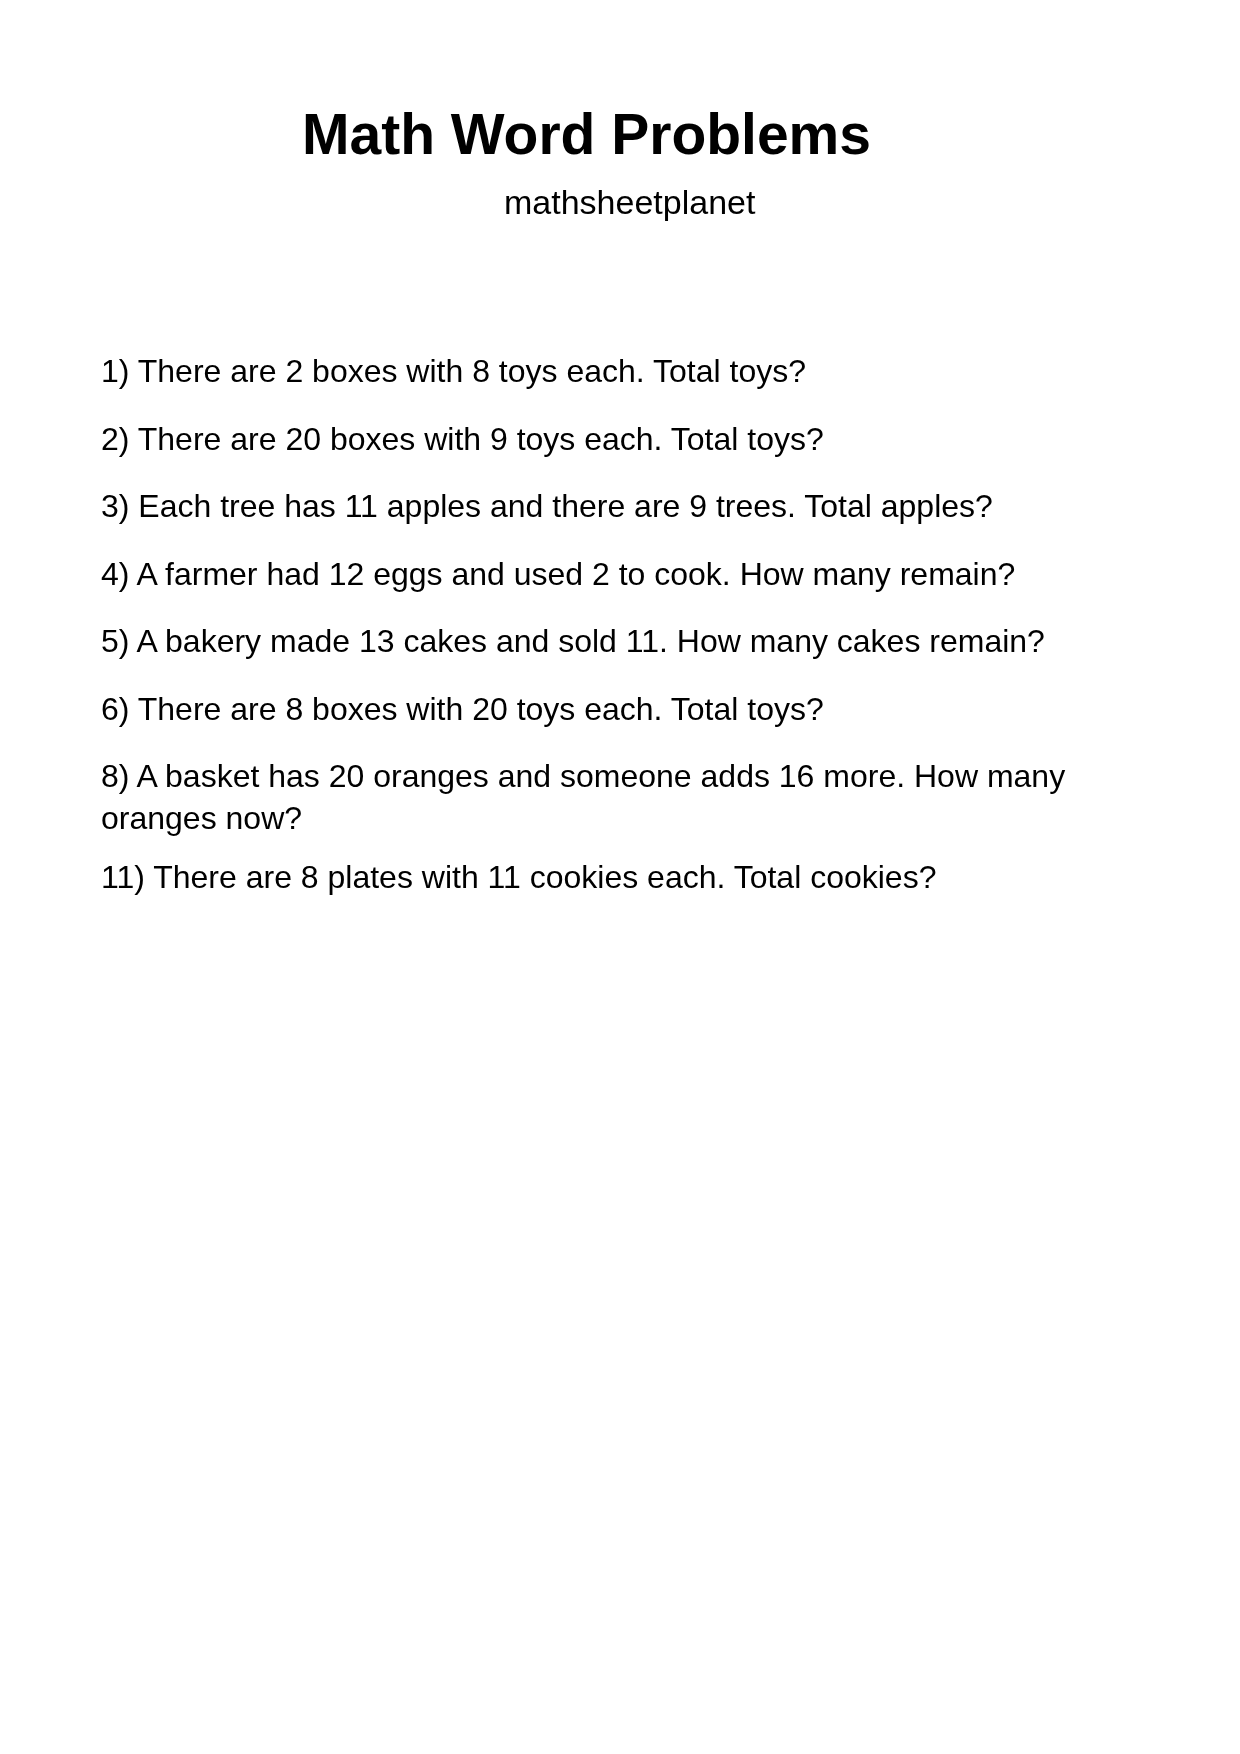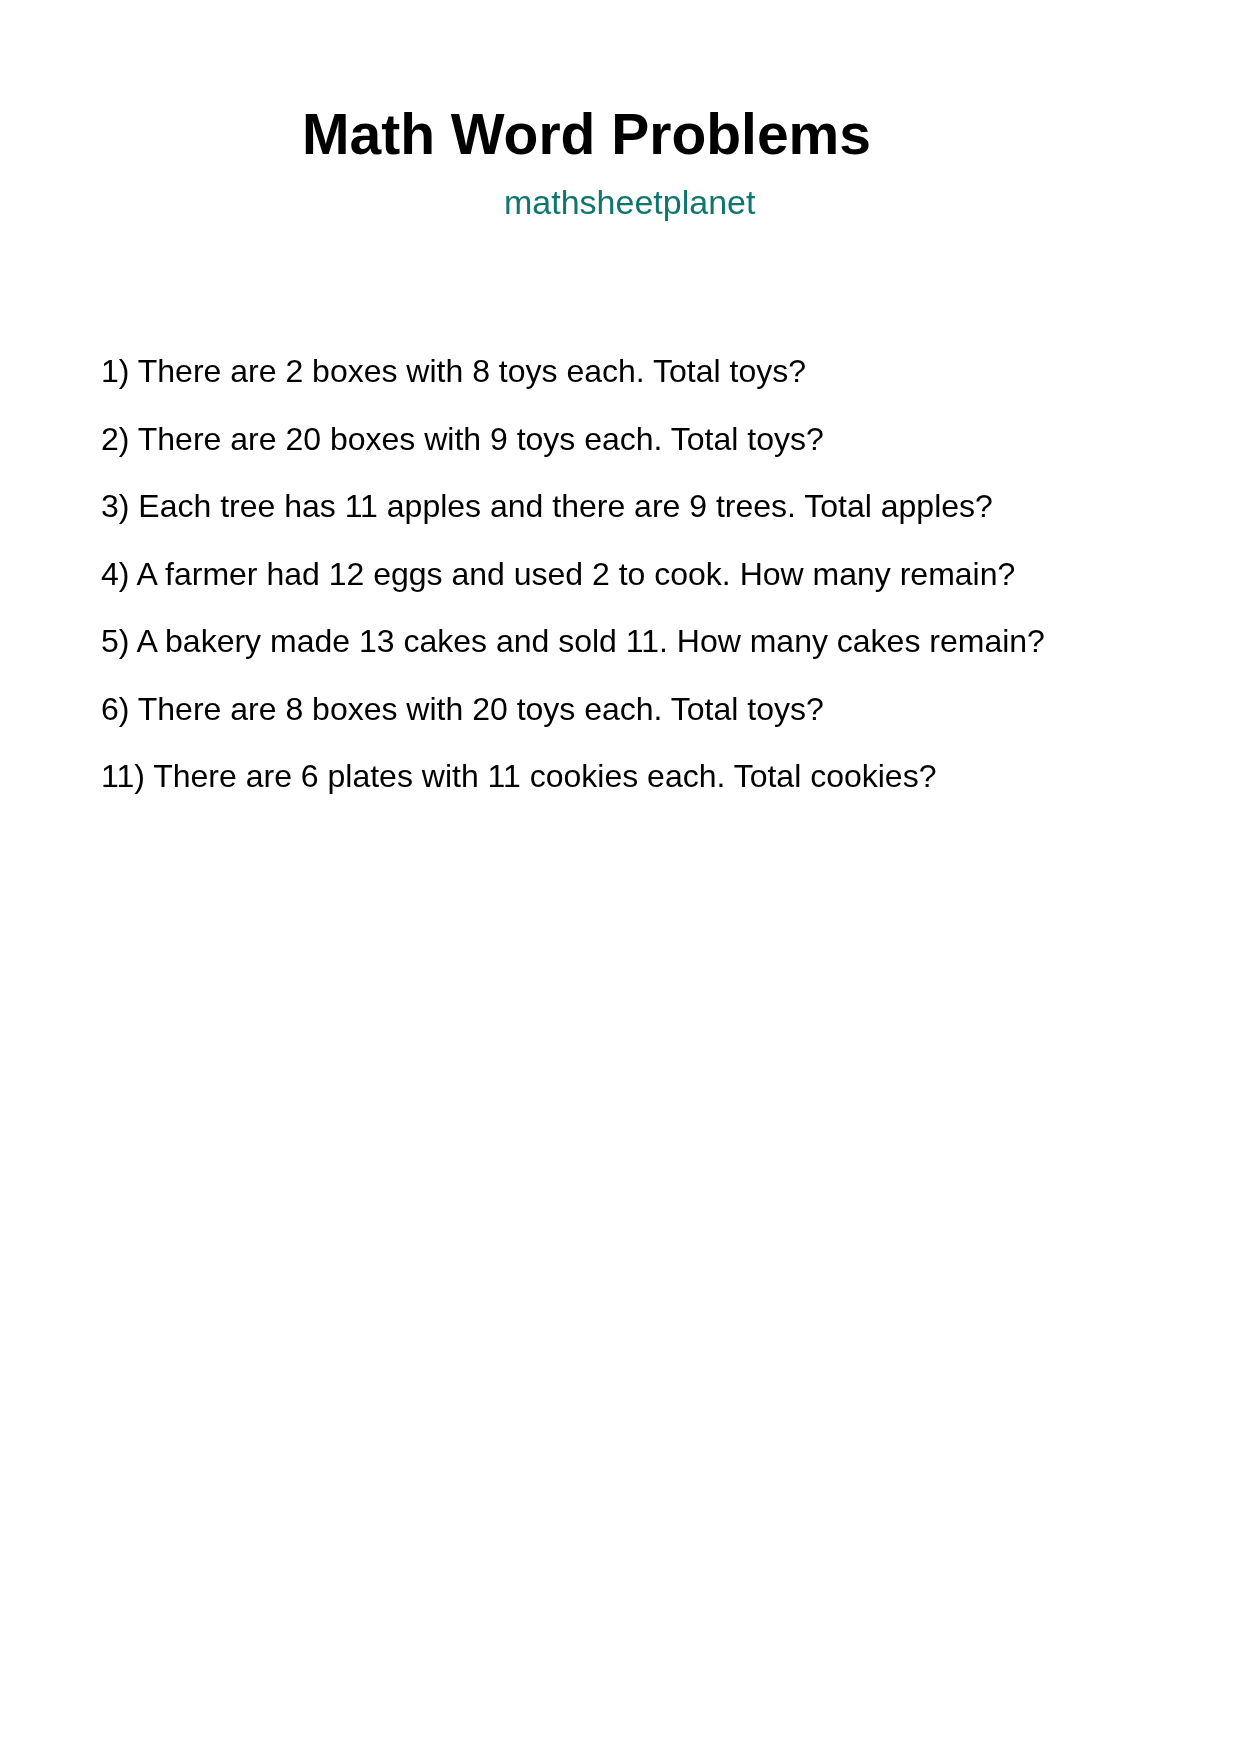--- a/index.html
+++ b/index.html
@@ -24,21 +24,21 @@
       font-weight: bold;
       margin: 0;
       white-space: nowrap;
     }
     .subtitle {
       position: absolute;
       left: 504px;
       top: 182px;
       font-size: 34px;
       line-height: 40px;
-      color: #0f766e;
+      color: #000000;
       white-space: nowrap;
     }
     .problems {
       position: absolute;
       left: 101px;
       top: 350px;
       width: 1060px;
       margin: 0;
       padding: 0;
       list-style: none;
@@ -58,14 +58,15 @@
 <h1 class="title">Math Word Problems</h1>
 <div class="subtitle">mathsheetplanet</div>
 
 <ol class="problems">
   <li class="problem">1) There are 2 boxes with 8 toys each. Total toys?</li>
   <li class="problem">2) There are 20 boxes with 9 toys each. Total toys?</li>
   <li class="problem">3) Each tree has 11 apples and there are 9 trees. Total apples?</li>
   <li class="problem">4) A farmer had 12 eggs and used 2 to cook. How many remain?</li>
   <li class="problem">5) A bakery made 13 cakes and sold 11. How many cakes remain?</li>
   <li class="problem">6) There are 8 boxes with 20 toys each. Total toys?</li>
-  <li class="problem">11) There are 6 plates with 11 cookies each. Total cookies?</li>
+  <li class="problem two-line">8) A basket has 20 oranges and someone adds 16 more. How many oranges now?</li>
+  <li class="problem">11) There are 8 plates with 11 cookies each. Total cookies?</li>
 </ol>
 
 </body></html>

